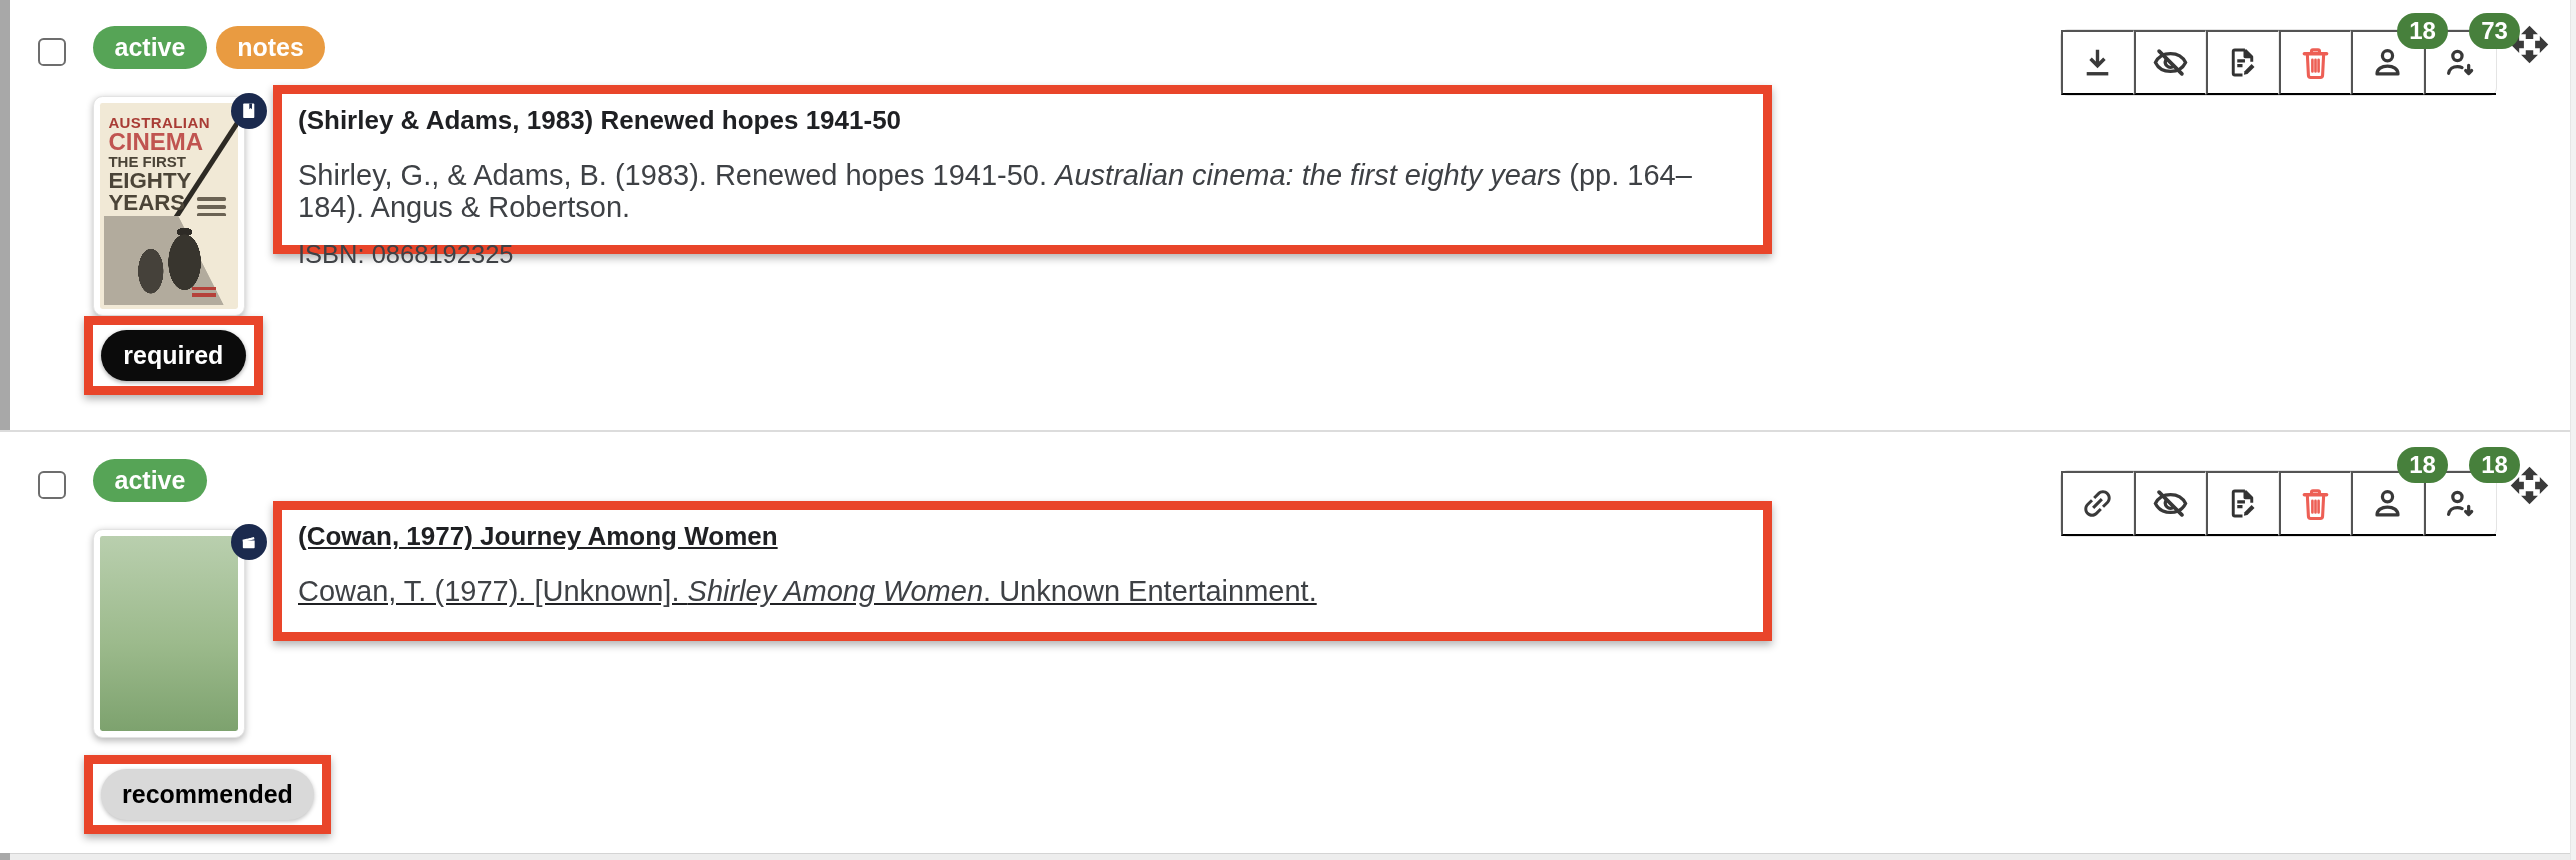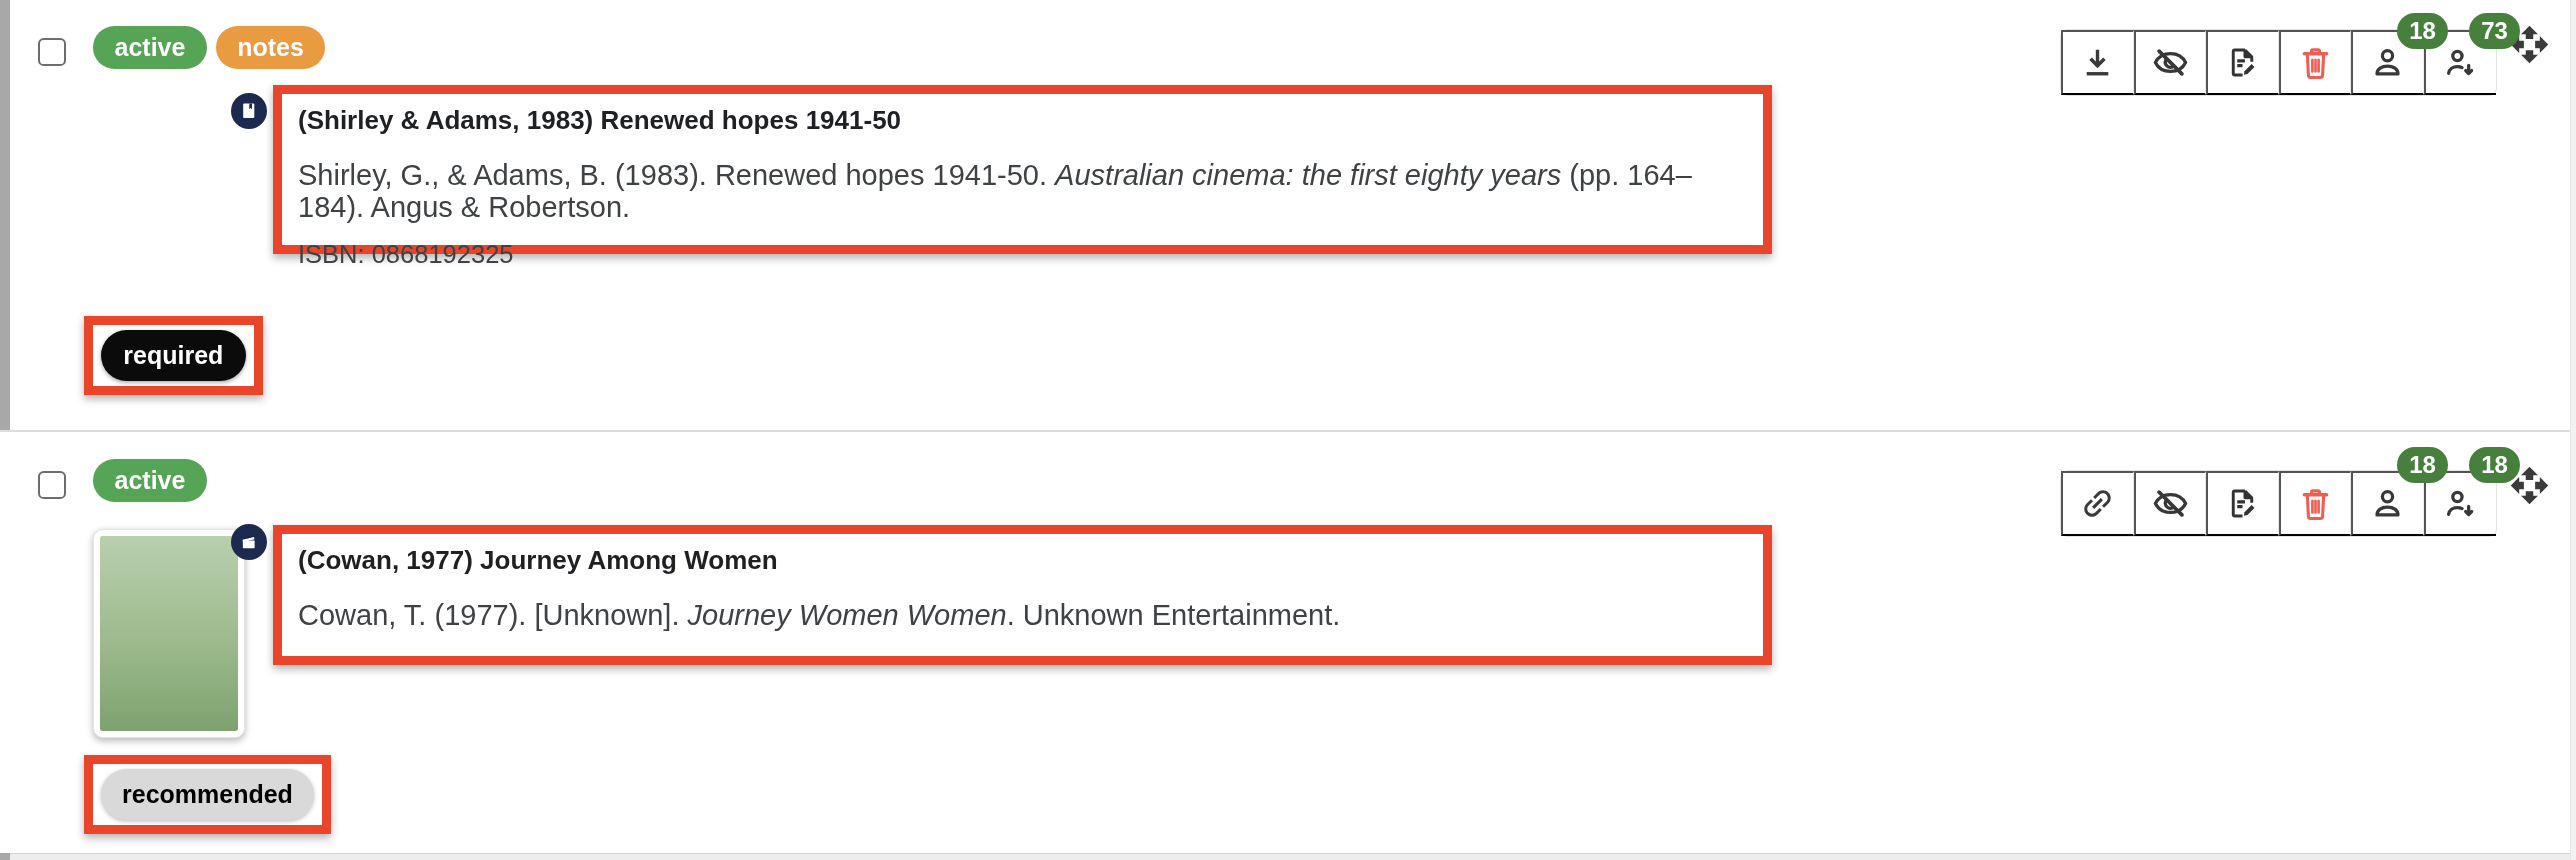--- a/index.html
+++ b/index.html
@@ -42,21 +42,21 @@
       linear-gradient(63deg,#b2ab9d 68%,#f1e9d6 68.5%);}
   .photo .red-marks{position:absolute;right:17.6px;bottom:8px;}
   .photo .red-marks i{display:block;width:24px;height:3.2px;background:#b5413a;margin-top:3.2px;}
   .type-badge{position:absolute;width:36px;height:36px;border-radius:50%;
     background:#1b2a4e;display:flex;align-items:center;justify-content:center;z-index:5;}
   .tb1{left:231px;top:93px;}
   .tb2{left:231px;top:91px;}
   .redbox{border:9.6px solid #e9452a;background:#fff;box-shadow:0 4px 8px rgba(0,0,0,.3);box-sizing:border-box;}
   .text-box{position:absolute;left:273px;width:1499px;padding:6.4px 16px;}
   .text-box.b1{top:85px;height:169px;}
-  .text-box.b2{top:92px;height:140px;}
+  .text-box.b2{top:68px;height:140px;text-decoration:underline;}
   .item-title{font-size:26px;line-height:37px;font-weight:bold;color:#1f2023;margin:1.6px 0 0 0;}
   .citation{font-size:29px;line-height:32px;color:#3e4145;margin-top:20px;}
   .isbn{font-size:25.5px;line-height:32px;color:#3e4145;margin-top:15px;}
   .tag-outline{position:absolute;left:84px;display:inline-flex;padding:4.8px 8px;}
   .tag-outline.t1{top:316px;}
   .tag-outline.t2{top:322px;}
   .tag-pill{height:51px;line-height:51px;border-radius:25.5px;font-size:25px;font-weight:bold;white-space:nowrap;}
   .tag-pill.required{background:#0b0b0b;color:#fff;padding:0 22.3px;box-shadow:0 1.6px 4px rgba(0,0,0,.35);}
   .tag-pill.recommended{background:#d9d9d9;color:#000000;padding:0 21px;box-shadow:0 1.6px 4px rgba(0,0,0,.25);}
   .toolbar{position:absolute;left:2060px;width:437px;height:67px;background:#fff;
@@ -86,20 +86,44 @@
 
 <div class="row row1">
   <div class="drag-bar"></div>
   <span class="checkbox"></span>
 
   <div class="badges">
     <span class="pill active">active</span>
     <span class="pill notes">notes</span>
   </div>
 
+  <div class="cover-card c1">
+    <div class="cover-inner cover-book">
+      <div class="diag"></div>
+      <div class="bk">
+        <div class="l1">AUSTRALIAN</div>
+        <div class="l2">CINEMA</div>
+        <div class="l3">THE FIRST</div>
+        <div class="l4">EIGHTY</div>
+        <div class="l5">YEARS</div>
+      </div>
+      <div class="author-marks">
+          <i></i>
+          <i></i>
+          <i></i>
+          <i></i>
+        </div>
+      <div class="photo">
+        <span class="red-marks">
+            <i></i>
+            <i></i>
+          </span>
+      </div>
+    </div>
+  </div>
   <span class="type-badge tb1">
     <svg width="21.5" height="21.5" viewBox="0 0 24 24">
       <path fill="#ffffff" d="M7 3.8h10c.7 0 1.2.5 1.2 1.2v14c0 .7-.5 1.2-1.2 1.2H7c-.7 0-1.2-.5-1.2-1.2V5c0-.7.5-1.2 1.2-1.2z"></path>
       <path fill="#1b2a4e" d="M12.6 3.8h3v6.4l-1.5-1.4-1.5 1.4z"></path>
     </svg>
   </span>
 
   <div class="tag-outline t1 redbox">
     <span class="tag-pill required">required</span>
   </div>
@@ -183,21 +207,21 @@
       <path d="m7.8 8.9.4-1.6M10.8 8.2l.4-1.6M13.8 7.5l.4-1.6" stroke="#1b2a4e" stroke-width="1.2"></path>
     </svg>
   </span>
 
   <div class="tag-outline t2 redbox">
     <span class="tag-pill recommended">recommended</span>
   </div>
 
   <div class="text-box b2 redbox">
     <div class="item-title">(Cowan, 1977) Journey Among Women</div>
-    <div class="citation"><span>Cowan, T. (1977). [Unknown]. </span><i>Journey Women Women</i><span>. Unknown Entertainment.</span></div>
+    <div class="citation"><span>Cowan, T. (1977). [Unknown]. </span><i>Shirley Among Women</i><span>. Unknown Entertainment.</span></div>
   </div>
 
   <div class="toolbar tbr2">
     <button class="tool-btn">
       <svg viewBox="0 0 24 24" fill="#3a3a3a">
         <g transform="rotate(-45 12 12)">
           <path d="M3.9 12c0-1.7 1.4-3.1 3.1-3.1h4V7H7c-2.8 0-5 2.2-5 5s2.2 5 5 5h4v-1.9H7c-1.7 0-3.1-1.4-3.1-3.1zM8 13h8v-2H8v2zm9-6h-4v1.9h4c1.7 0 3.1 1.4 3.1 3.1s-1.4 3.1-3.1 3.1h-4V17h4c2.8 0 5-2.2 5-5s-2.2-5-5-5z"></path>
         </g>
       </svg>
     </button>

